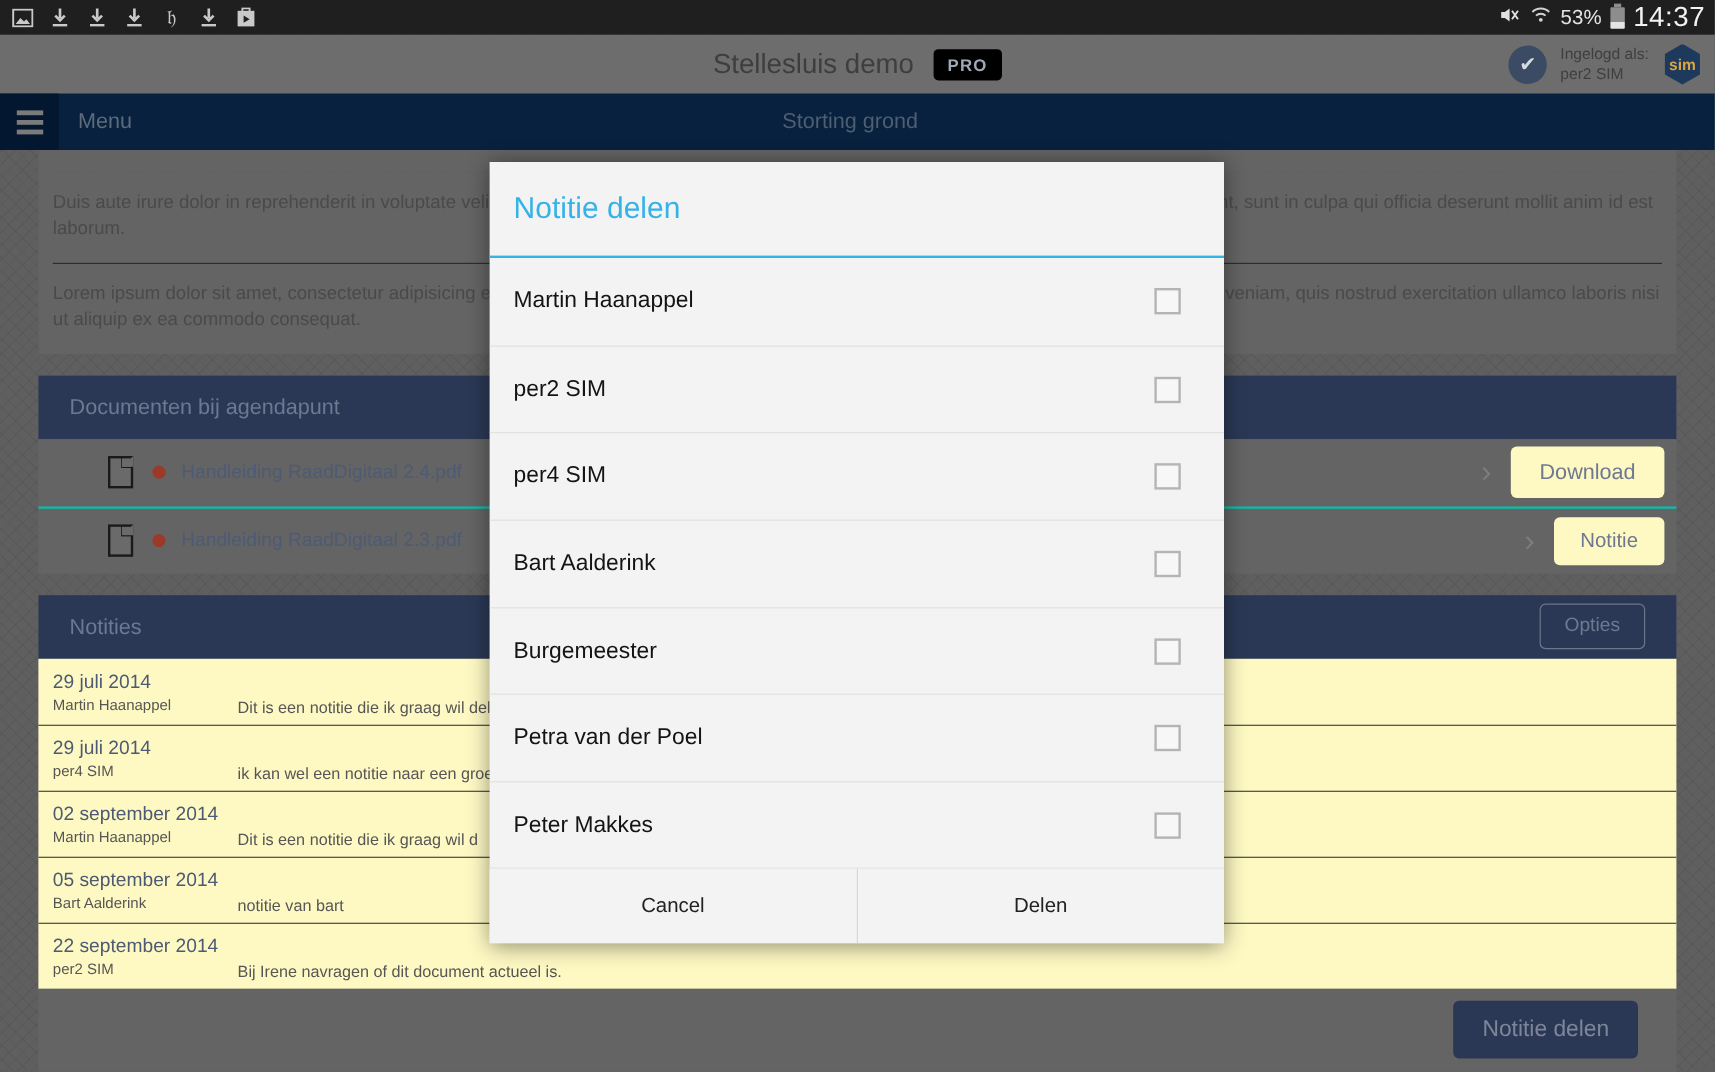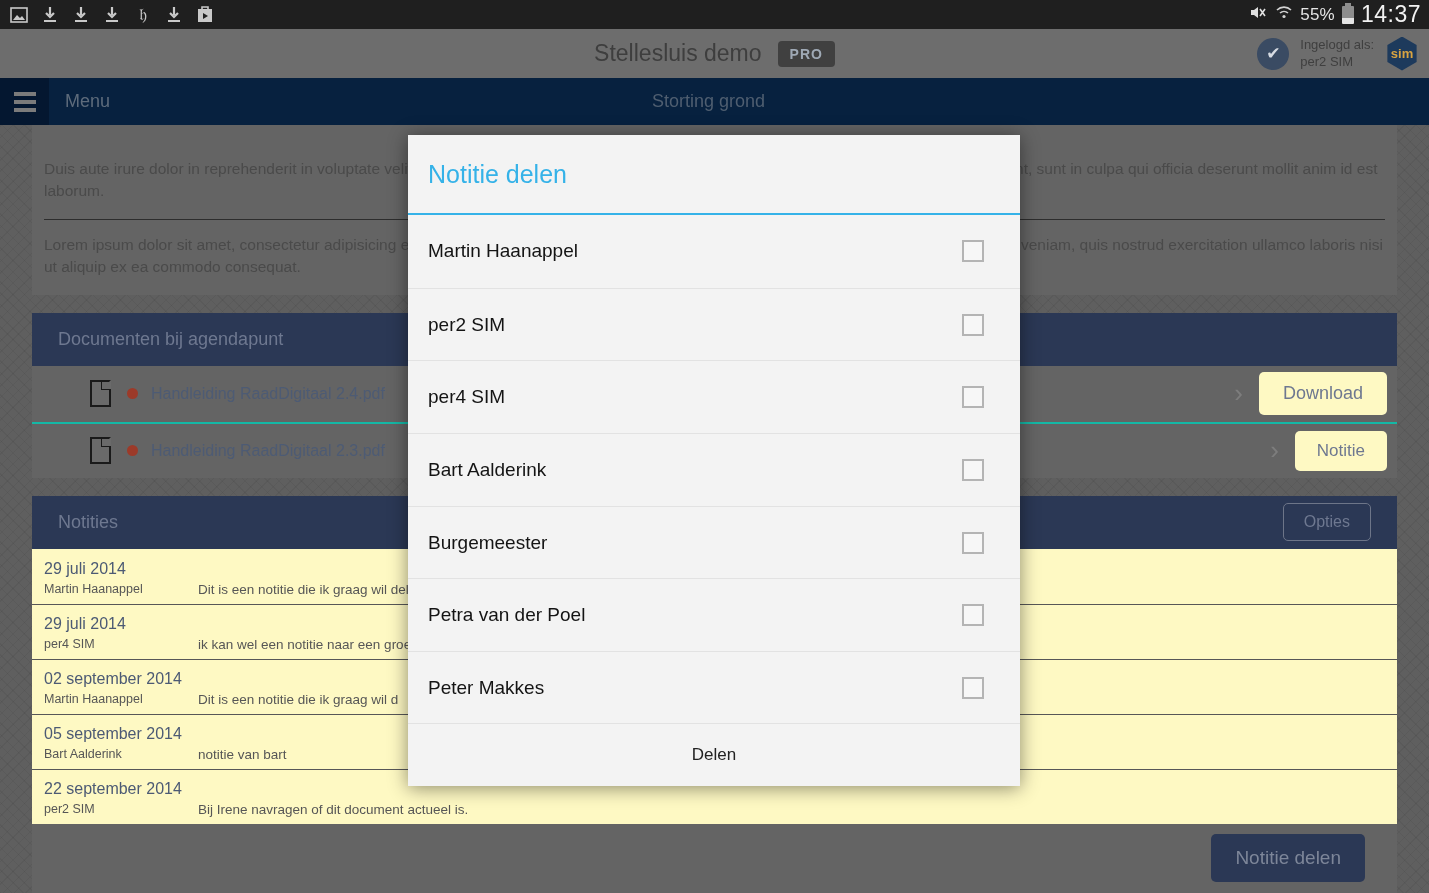--- a/index.html
+++ b/index.html
@@ -54,21 +54,21 @@
     position: absolute; left: 0; top: 29px;
     width: 1429px; height: 49px;
     background: #6d6d6d;
     display: flex; align-items: center; justify-content: center;
   }
   .appheader-title {
     font-size: 23px; color: #3e3e3e; font-weight: 400;
   }
   .pro-badge {
     margin-left: 16px;
-    background: #404040; color: #9fa9b5;
+    background: #000000; color: #9fa9b5;
     font-size: 14px; font-weight: bold; letter-spacing: 1px;
     padding: 5px 12px; border-radius: 4px;
   }
   .login-box {
     position: absolute; right: 0; top: 0;
     height: 49px; display: flex; align-items: center; gap: 11px;
     padding-right: 10px;
   }
   .check-circle {
     width: 32px; height: 32px; border-radius: 50%;
@@ -260,21 +260,21 @@
             <path d="M12 5l5 7M17 5l-5 7" stroke="#e0e0e0" stroke-width="1.6"></path>
           </svg>
       </span>
       <span>
         <svg width="18" height="17" viewBox="0 0 18 17">
             <path d="M2 6a10 10 0 0 1 14 0" stroke="#d2d2d2" stroke-width="1.6" fill="none"></path>
             <path d="M5 9a6 6 0 0 1 8 0" stroke="#d2d2d2" stroke-width="1.6" fill="none"></path>
             <circle cx="9" cy="12.5" r="1.6" fill="#d2d2d2"></circle>
           </svg>
       </span>
-      <span class="sb-pct">55%</span>
+      <span class="sb-pct">53%</span>
       <span class="batt"></span>
       <span class="sb-clock">14:37</span>
     </div>
   </div>
 
   <div class="appheader">
     <span class="appheader-title">Stellesluis demo</span>
     <span class="pro-badge">PRO</span>
     <div class="login-box">
       <span class="check-circle">✔</span>
@@ -410,17 +410,18 @@
       <div class="modal-item">
         <span class="modal-item-label">Petra van der Poel</span>
         <span class="cbox"></span>
       </div>
       <div class="modal-item">
         <span class="modal-item-label">Peter Makkes</span>
         <span class="cbox"></span>
       </div>
     </div>
     <div class="modal-footer">
+      <button class="modal-btn">Cancel</button>
       <button class="modal-btn">Delen</button>
     </div>
   </div>
 
 </div>
 
 </body></html>

